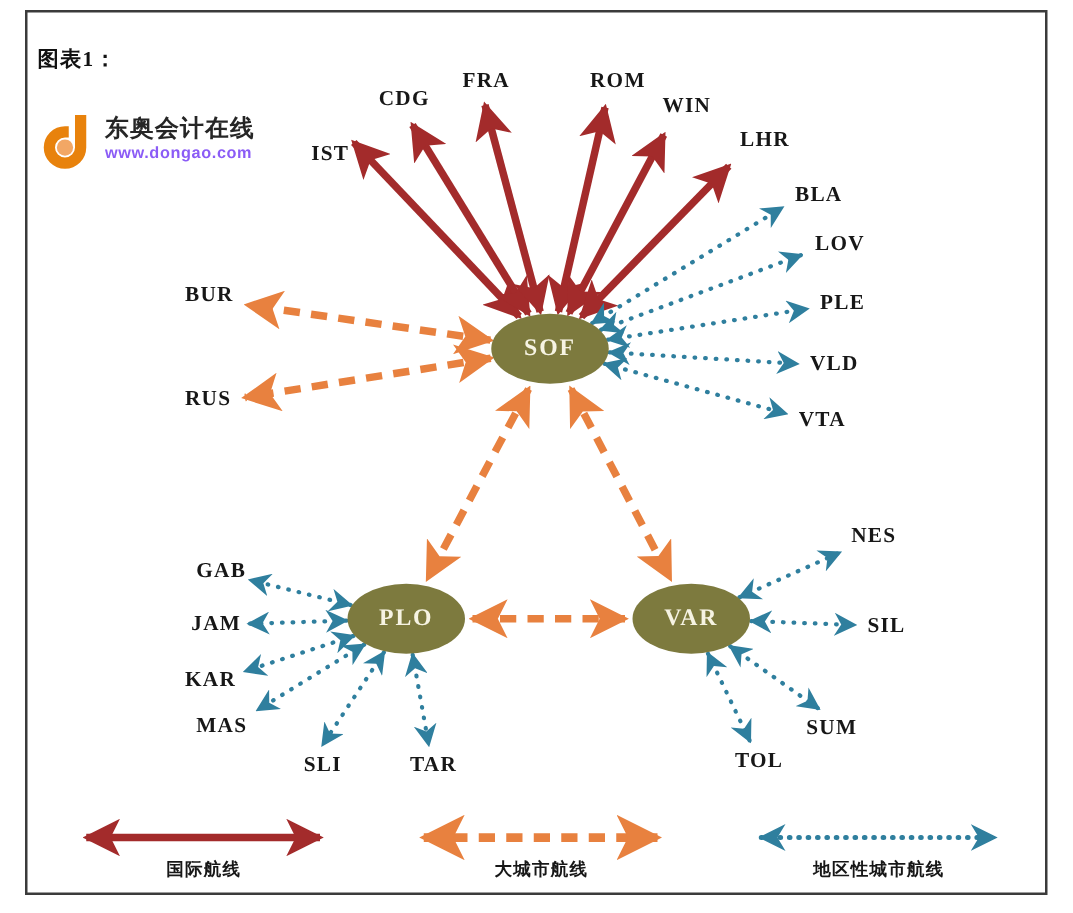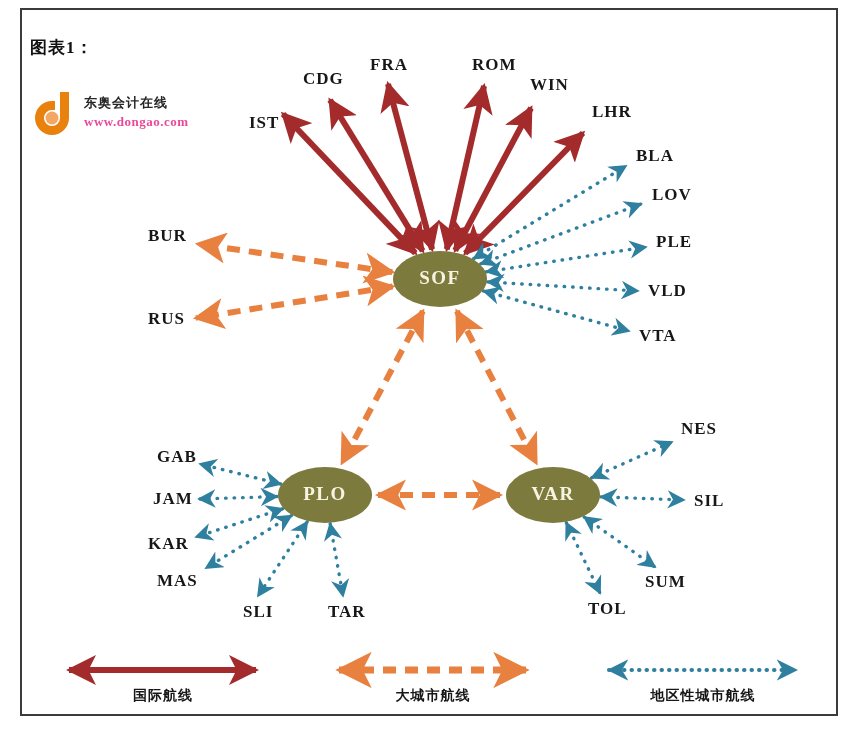--- a/index.html
+++ b/index.html
@@ -56,30 +56,30 @@
     height: 46px;
   }
   .logo-text {
     position: absolute;
     left: 54px;
     top: 2px;
   }
   .logo-cn {
     font-family: "DejaVu Sans", "Liberation Sans", sans-serif;
     font-weight: bold;
+    font-size: 19px;
+    color: #262626;
+    letter-spacing: 1px;
+    line-height: 22px;
+  }
+  .logo-url {
+    font-family: Liberation Sans, sans-serif;
+    font-weight: bold;
     font-size: 13px;
-    color: #262626;
-    letter-spacing: 1px;
-    line-height: 22px;
-  }
-  .logo-url {
-    font-family: Liberation Serif, serif;
-    font-weight: bold;
-    font-size: 13px;
-    color: #ec4899;
+    color: #8b5cf6;
     letter-spacing: 0.5px;
     line-height: 16px;
   }
   svg.canvas {
     position: absolute;
     left: 0;
     top: 0;
     width: 858px;
     height: 730px;
   }

